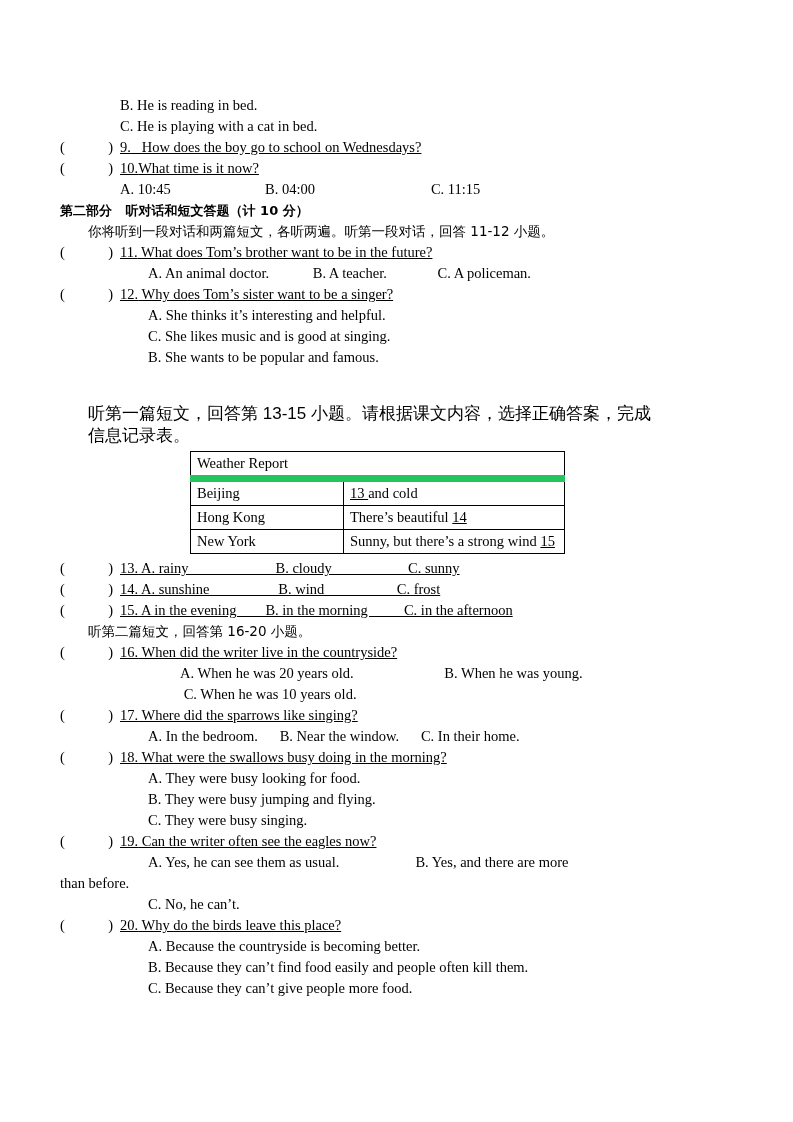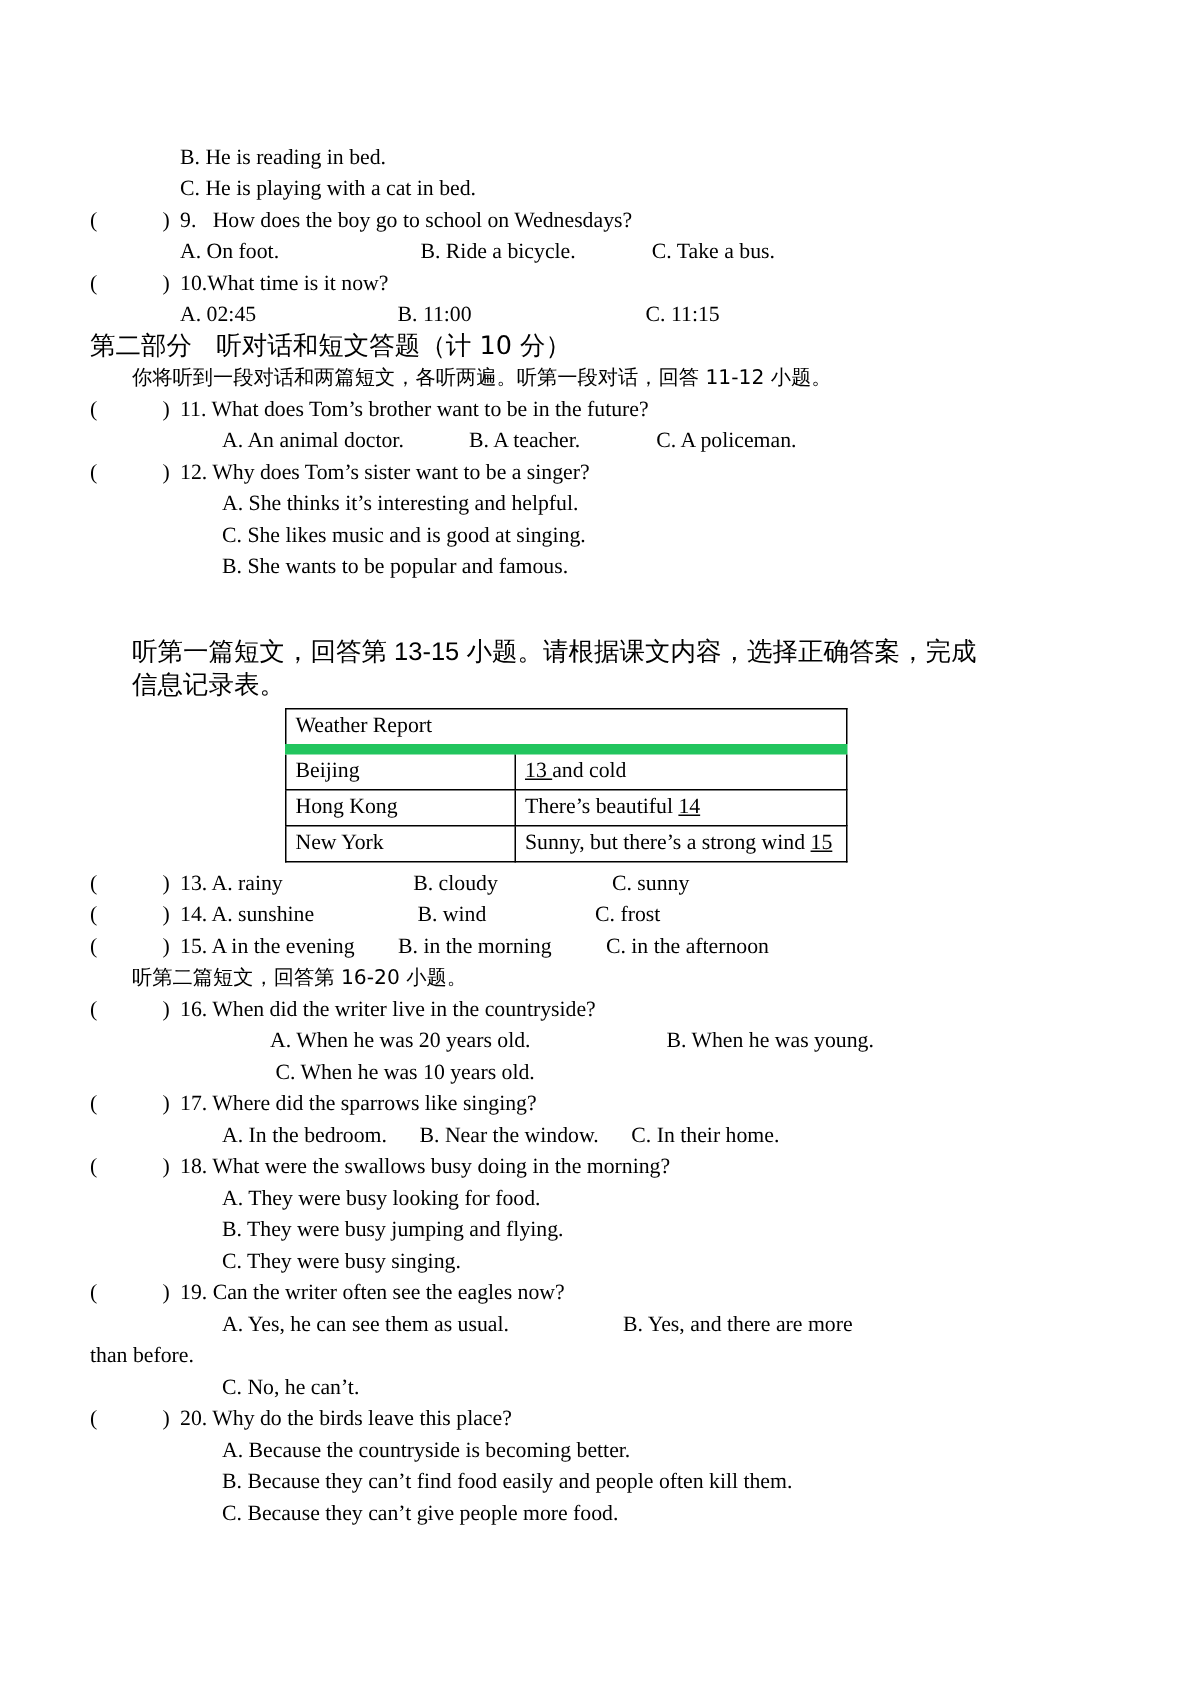--- a/index.html
+++ b/index.html
@@ -31,27 +31,28 @@
   .indent-1 { padding-left: 60px; }
   .indent-2 { padding-left: 88px; }
   .indent-3 { padding-left: 120px; }
   .indent-cn { padding-left: 28px; }
   .cn {
     font-family: "DejaVu Sans", sans-serif;
     font-size: 13.5px;
   }
   .cn-head {
     font-family: "DejaVu Sans", sans-serif;
-    font-size: 17px;
-    font-weight: normal;
+    font-size: 13px;
+    font-weight: bold;
   }
   .q-row {
     display: block;
     white-space: pre;
     line-height: 21px;
+    text-decoration: underline;
   }
   .paren { display: inline-block; width: 60px; }
   .wrap-cn {
     white-space: normal;
     line-height: 22px;
     font-family: Liberation Sans, sans-serif;
     font-size: 17px;
     margin-top: 32px;
   }
   table.weather {
@@ -77,24 +78,23 @@
 </style>
 </head>
 <body>
 
 <div class="page">
 
   <span class="line indent-1">B. He is reading in bed.</span>
   <span class="line indent-1">C. He is playing with a cat in bed.</span>
 
   <span class="q-row"><span class="paren">(            )</span><span>9.</span><span>   How does the boy go to school on Wednesdays?</span></span>
-  <span class="line indent-1">A. On foot.                          B. Ride a bicycle.              C. Take a bus.</span>
 
   <span class="q-row"><span class="paren">(            )</span><span>10.</span><span>What time is it now?</span></span>
-  <span class="line indent-1">A. 02:45                          B. 11:00                                C. 11:15</span>
+  <span class="line indent-1">A. 10:45                          B. 04:00                                C. 11:15</span>
 
   <span class="line cn-head"><span>第二部分</span>   <span>听对话和短文答题（计 10 分）</span></span>
 
   <span class="line cn indent-cn">你将听到一段对话和两篇短文，各听两遍。听第一段对话，回答 11-12 小题。</span>
 
   <span class="q-row"><span class="paren">(            )</span><span>11.</span><span> What does Tom’s brother want to be in the future?</span></span>
   <span class="line indent-2">A. An animal doctor.            B. A teacher.              C. A policeman.</span>
 
   <span class="q-row"><span class="paren">(            )</span><span>12.</span><span> Why does Tom’s sister want to be a singer?</span></span>
   <span class="line indent-2">A. She thinks it’s interesting and helpful.</span>

